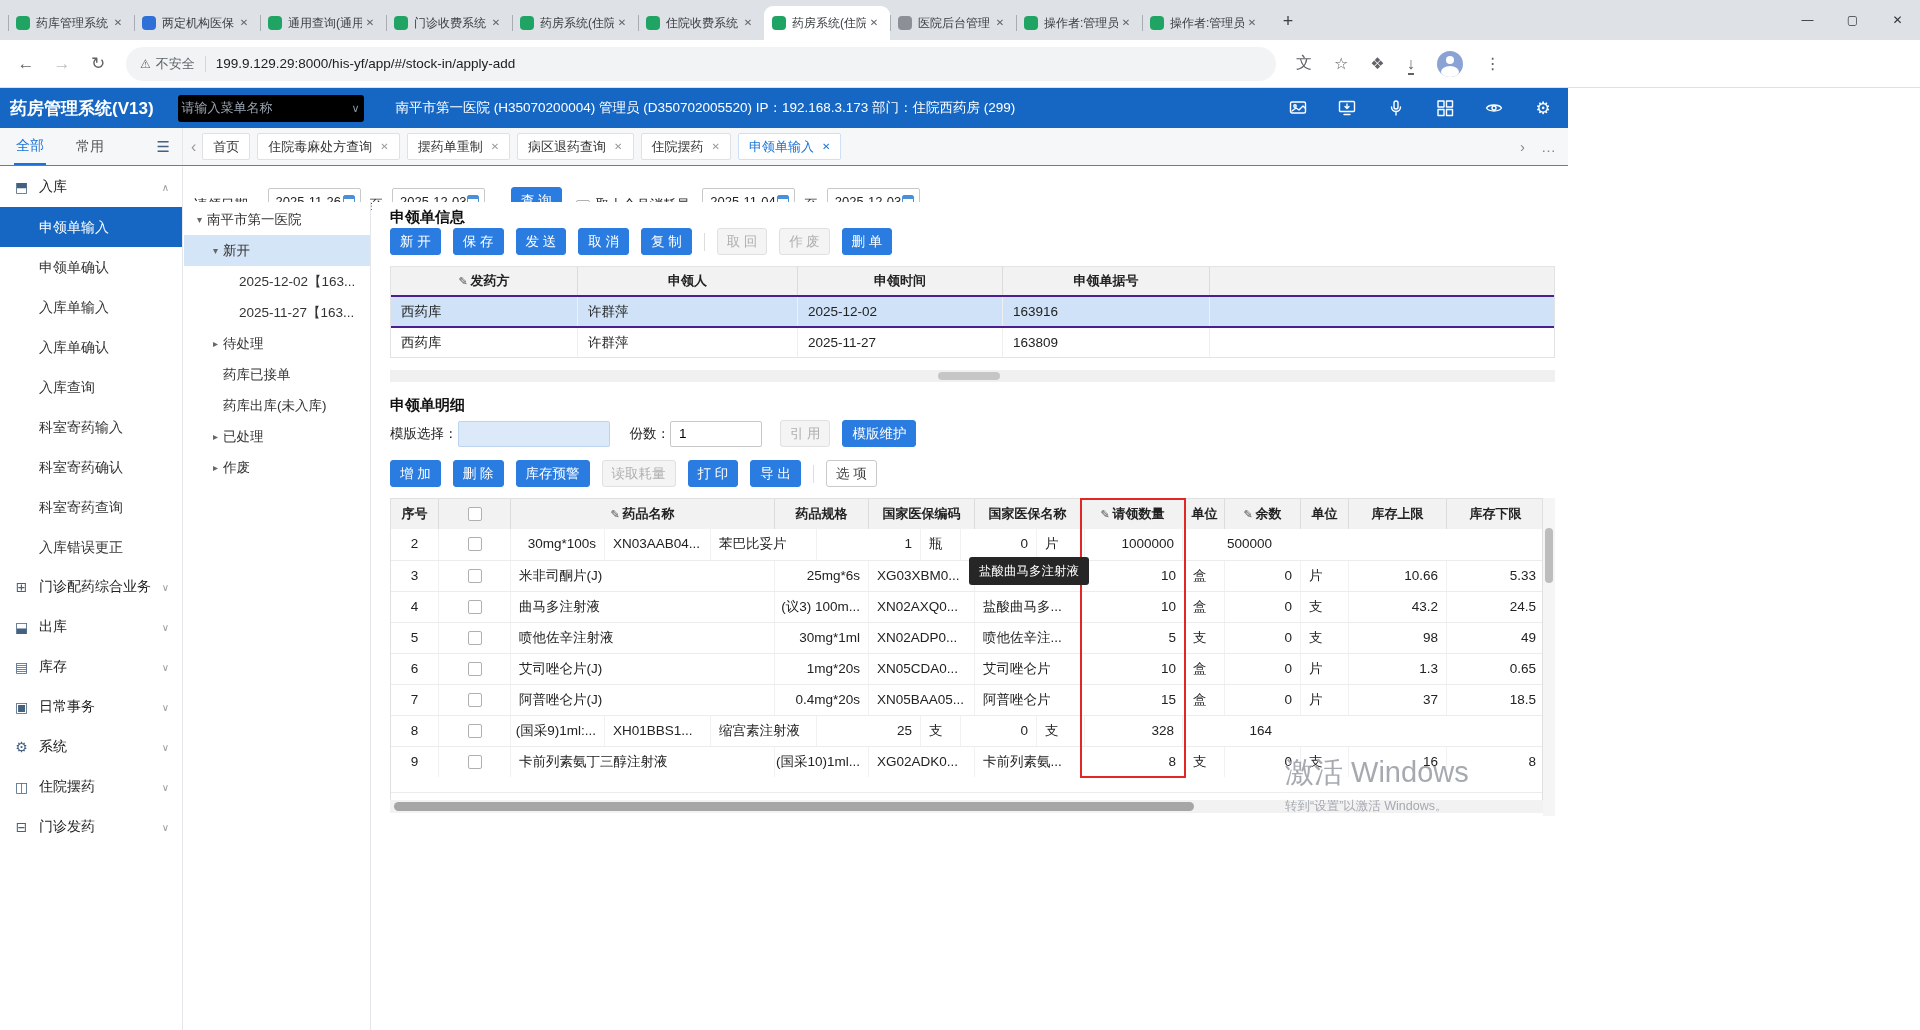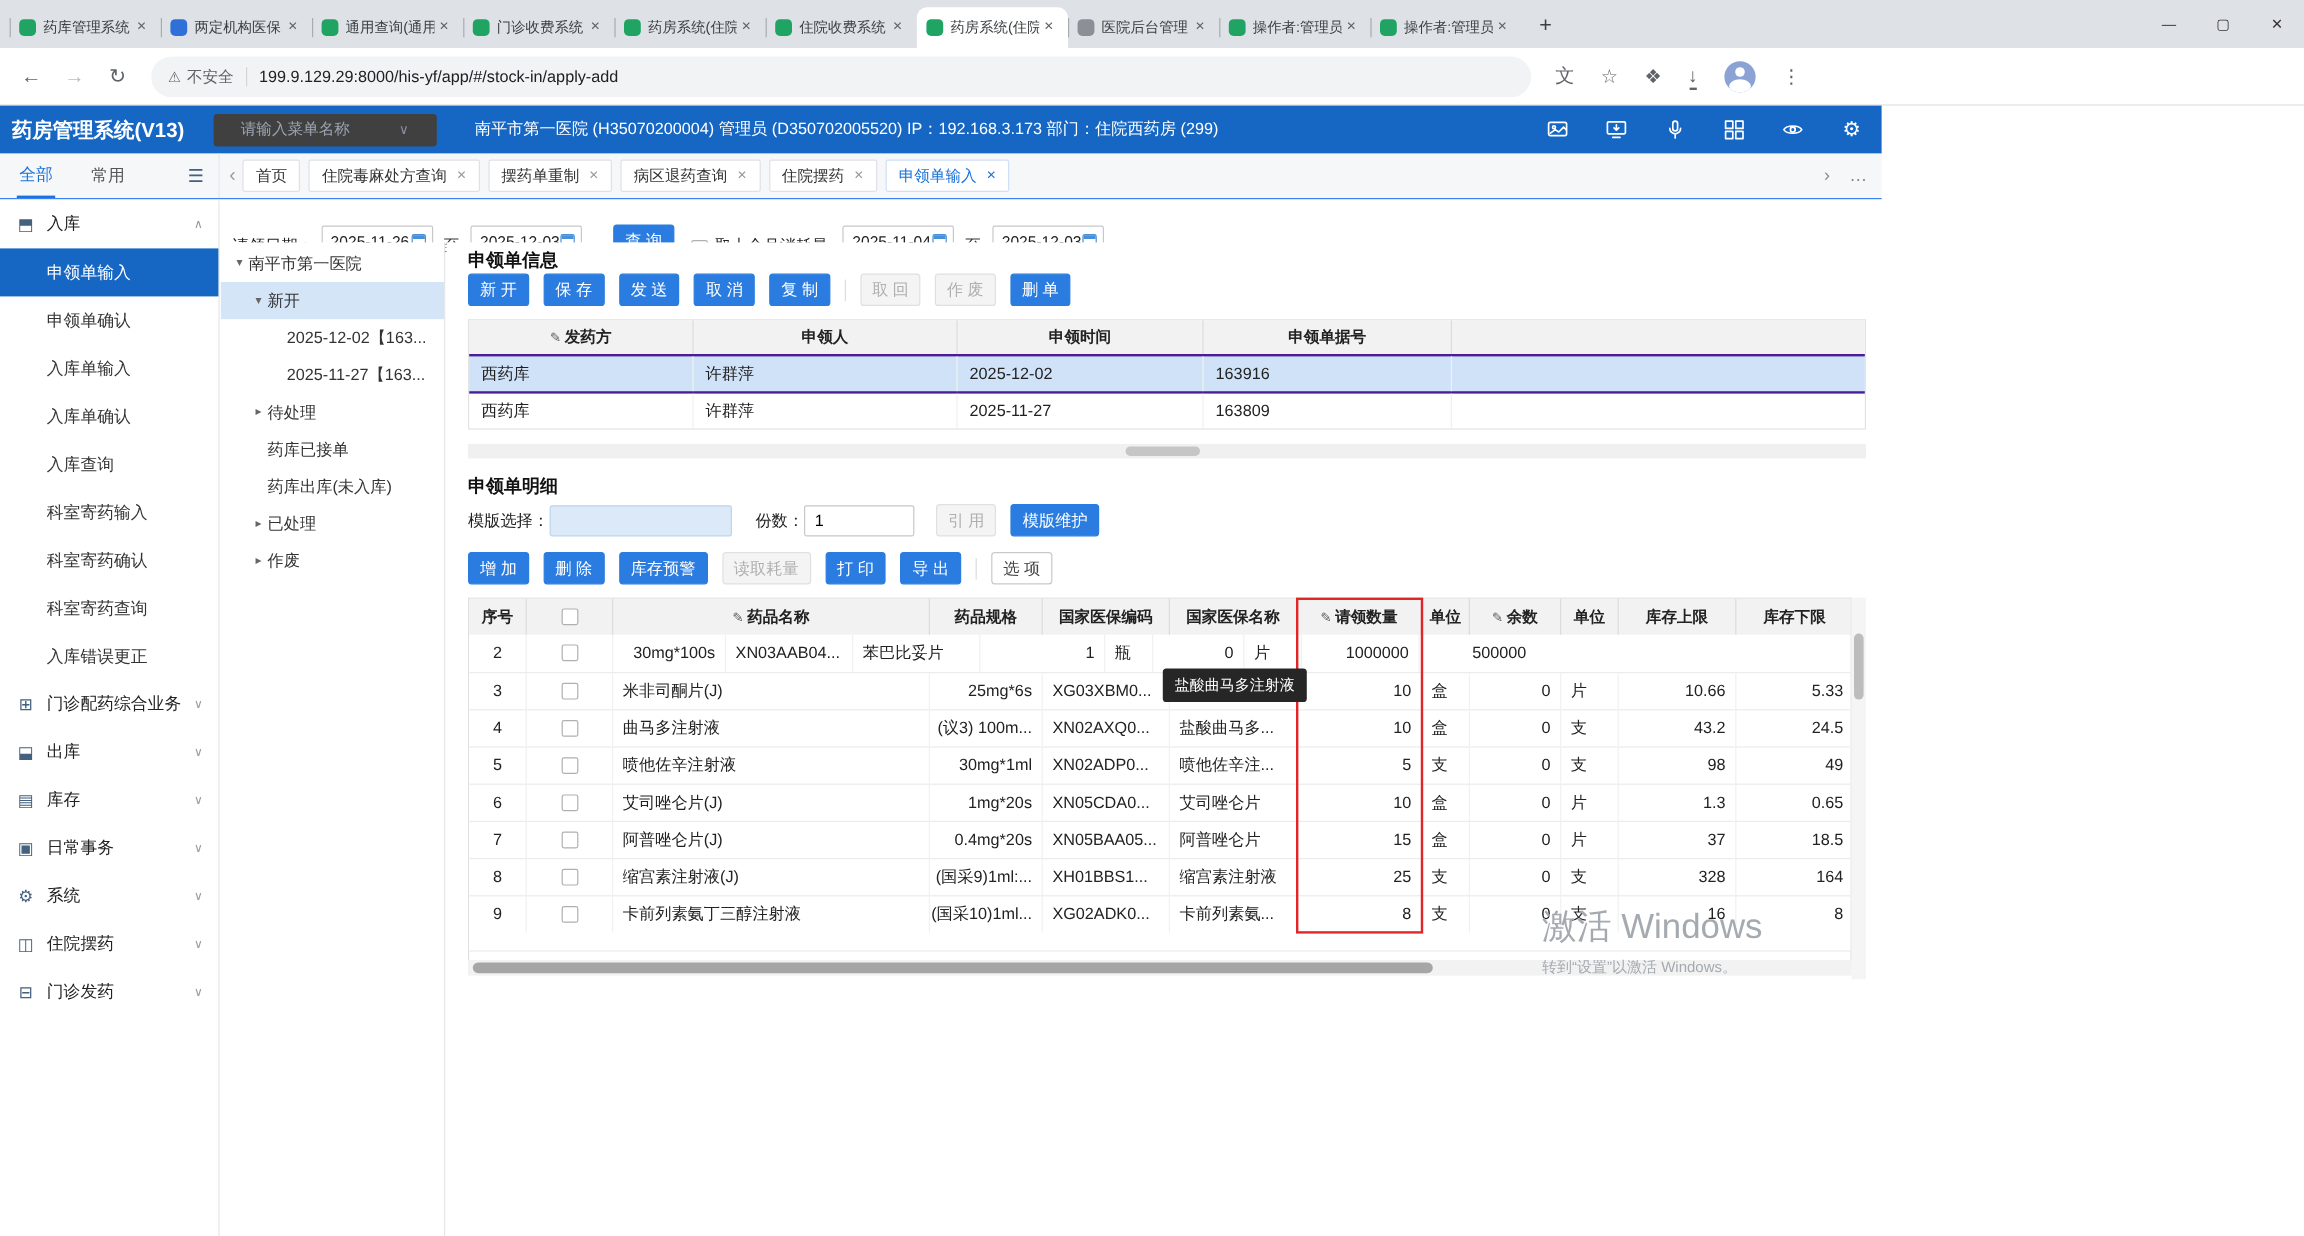--- a/index.html
+++ b/index.html
@@ -40,22 +40,22 @@
   .a-icon { font-size:16px; position:relative; }
   .dl::after { content:""; position:absolute; left:1px; right:1px; bottom:-2px; height:2px; background:currentColor; }
   .avatar { width:26px; height:26px; border-radius:50%; background:#8aa2d4; position:relative; overflow:hidden; }
   .avatar::before { content:""; position:absolute; top:5px; left:9px; width:8px; height:8px; border-radius:50%; background:#fff; }
   .avatar::after { content:""; position:absolute; top:15px; left:4px; width:18px; height:12px; border-radius:50%; background:#fff; }
 
   
   .app-header { position:absolute; top:88px; left:0; width:1568px; height:40px;
     background:var(--header-blue,#1667c4); display:flex; align-items:center; color:#fff; }
   .app-title { font-size:17px; font-weight:bold; margin-left:10px; white-space:nowrap; }
-  .menu-search { margin-left:24px; width:186px; height:27px; background:#404040; border-radius:3px;
-    display:flex; align-items:center; padding:0 23px; }
+  .menu-search { margin-left:24px; width:186px; height:27px; background:#000000; border-radius:3px;
+    display:flex; align-items:center; padding:0 4px; }
   .menu-search .ph { flex:1; font-size:13px; color:#9aa3af; }
   .menu-search .dd { font-size:11px; color:#8a93a0; }
   .session { margin-left:32px; font-size:13.5px; white-space:nowrap; }
   .hdr-icons { position:absolute; right:16px; top:0; height:40px; display:flex; align-items:center; gap:31px; }
   .h-icon { width:18px; height:18px; display:flex; align-items:center; justify-content:center; color:#fff; font-size:17px; }
   .h-icon svg { width:18px; height:18px; stroke:#fff; fill:none; stroke-width:1.4; stroke-linecap:round; stroke-linejoin:round; }
 
   
   .ptabbar { position:absolute; top:128px; left:0; width:1568px; height:38px; background:#f6f7f9;
     border-bottom:1px solid #3b82f6; display:flex; align-items:center; }
@@ -688,21 +688,20 @@
     <div class="d-td w-unit al">盒</div>
     <div class="d-td w-rem ar">0</div>
     <div class="d-td w-unit2 al">片</div>
     <div class="d-td w-upper ar">37</div>
     <div class="d-td w-lower ar">18.5</div>
   </div>
 
   <div class="d-row">
     <div class="d-td w-no ac">8</div>
     <div class="d-td w-cb ac"><span class="checkbox"></span></div>
-    <div class="d-td w-name al">缩宫素注射液(J)</div>
     <div class="d-td w-spec ar">(国采9)1ml:...</div>
     <div class="d-td w-code al">XH01BBS1...</div>
     <div class="d-td w-ins al">缩宫素注射液</div>
     <div class="d-td w-qty ar">25</div>
     <div class="d-td w-unit al">支</div>
     <div class="d-td w-rem ar">0</div>
     <div class="d-td w-unit2 al">支</div>
     <div class="d-td w-upper ar">328</div>
     <div class="d-td w-lower ar">164</div>
   </div>

